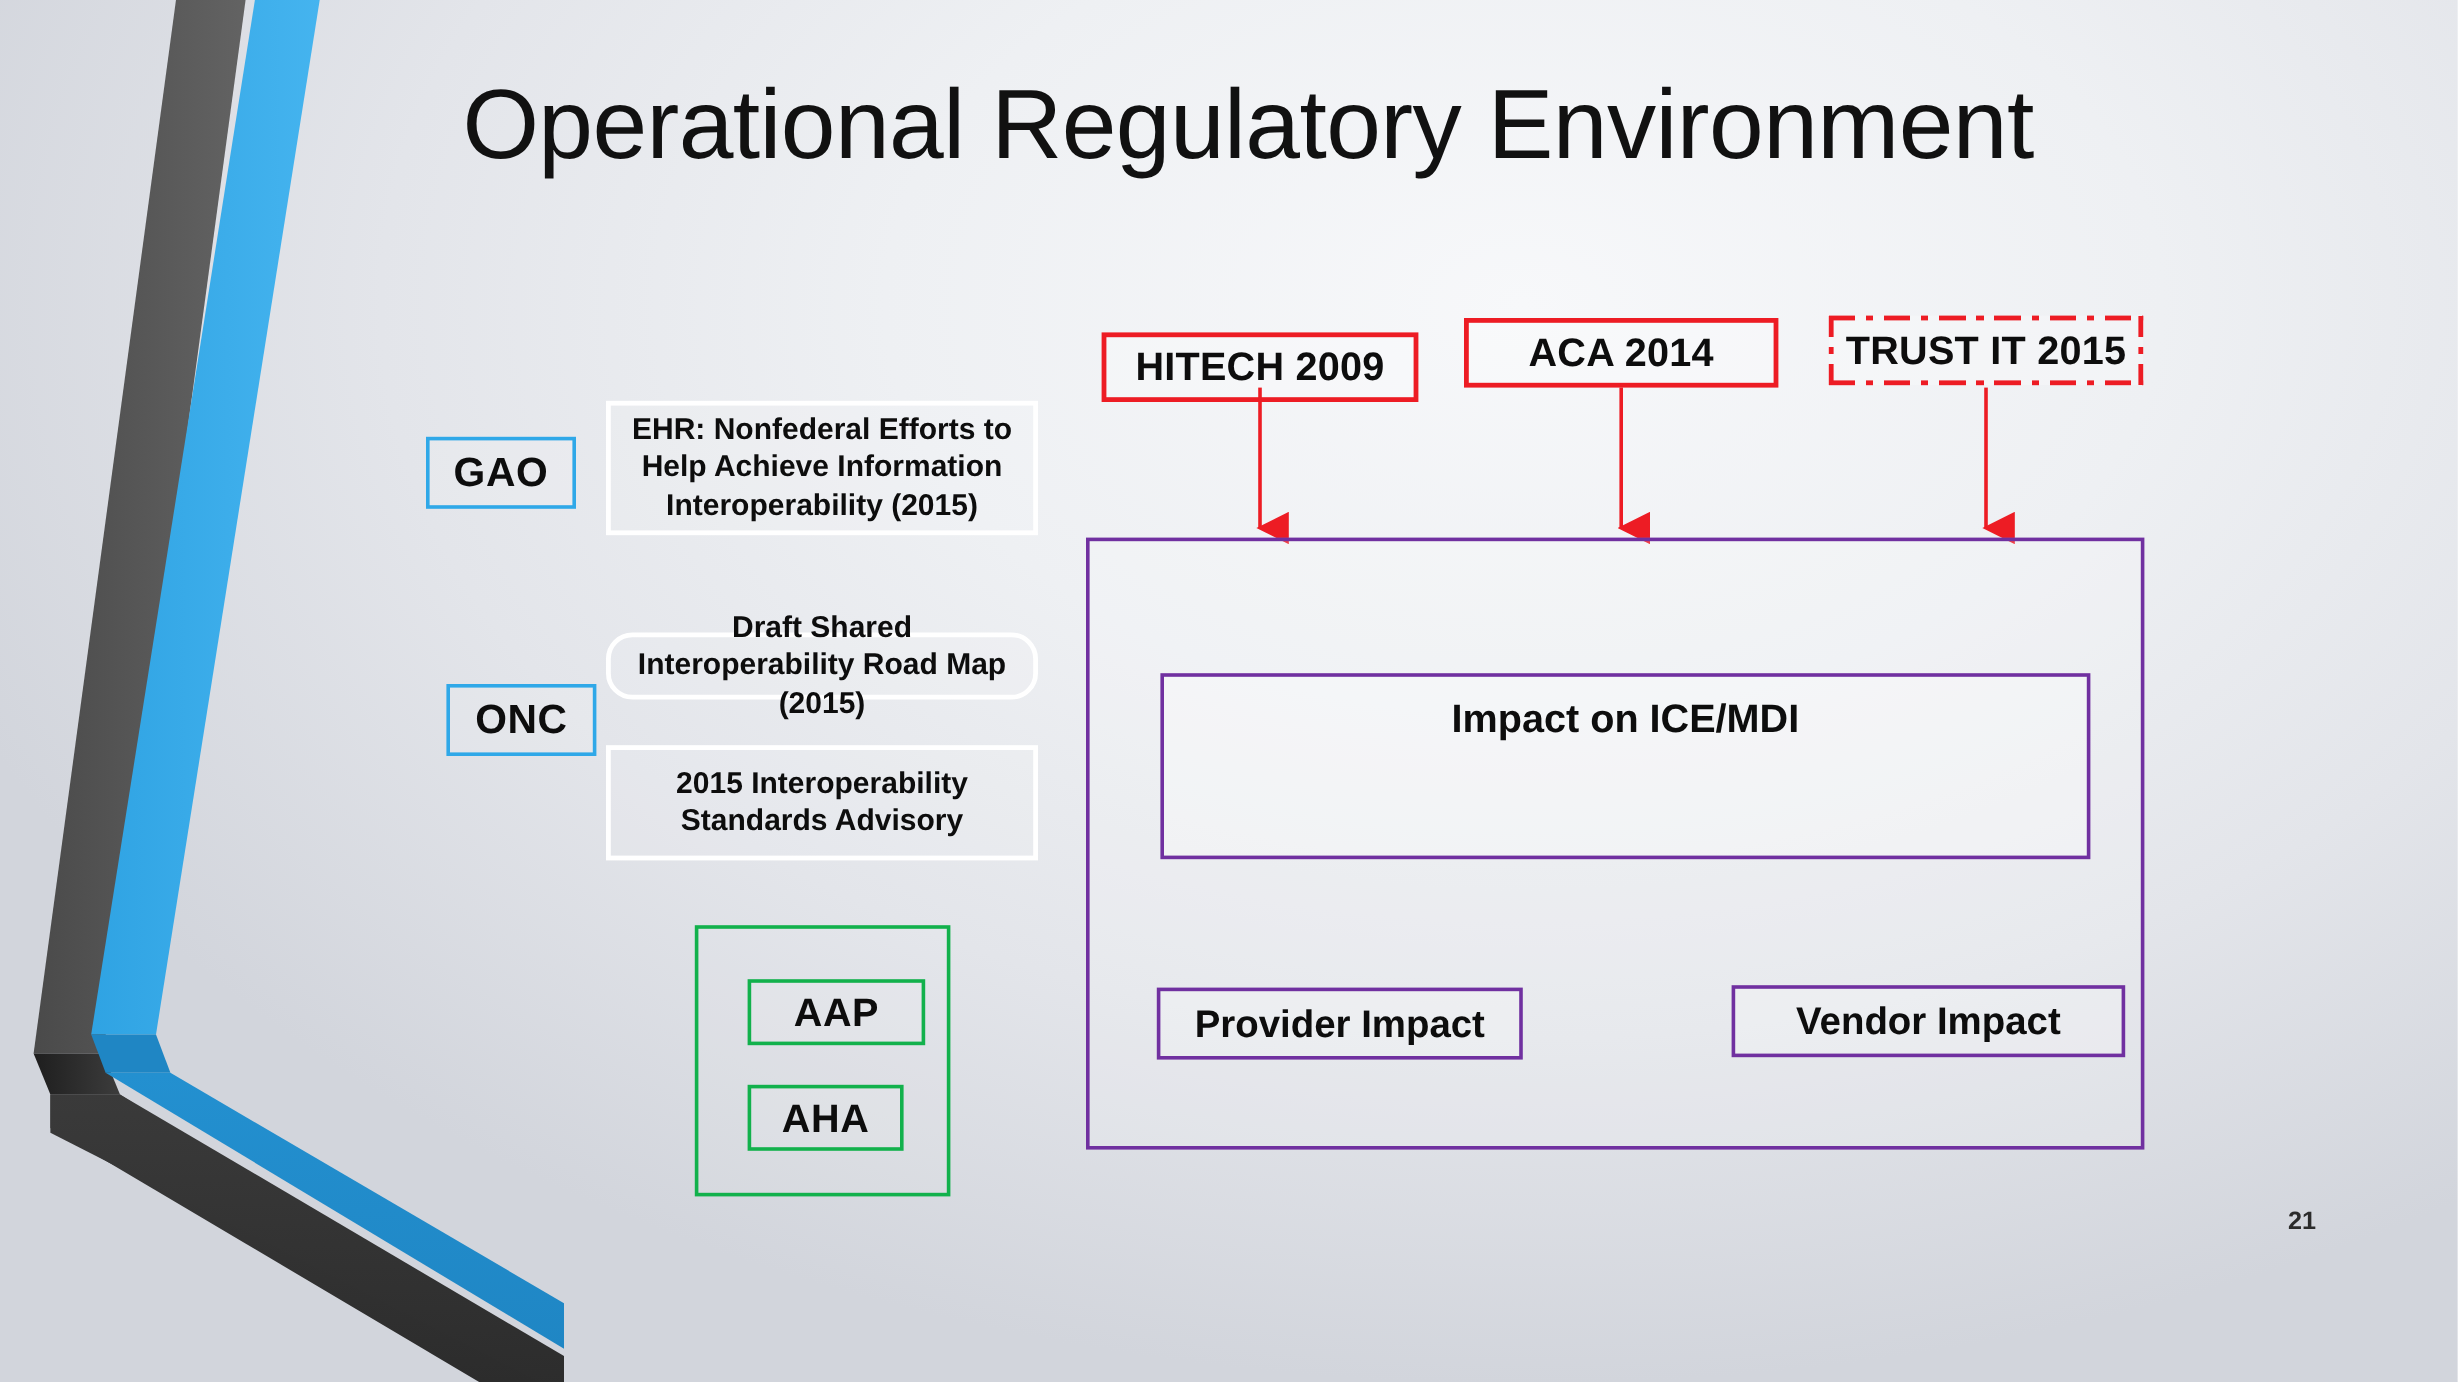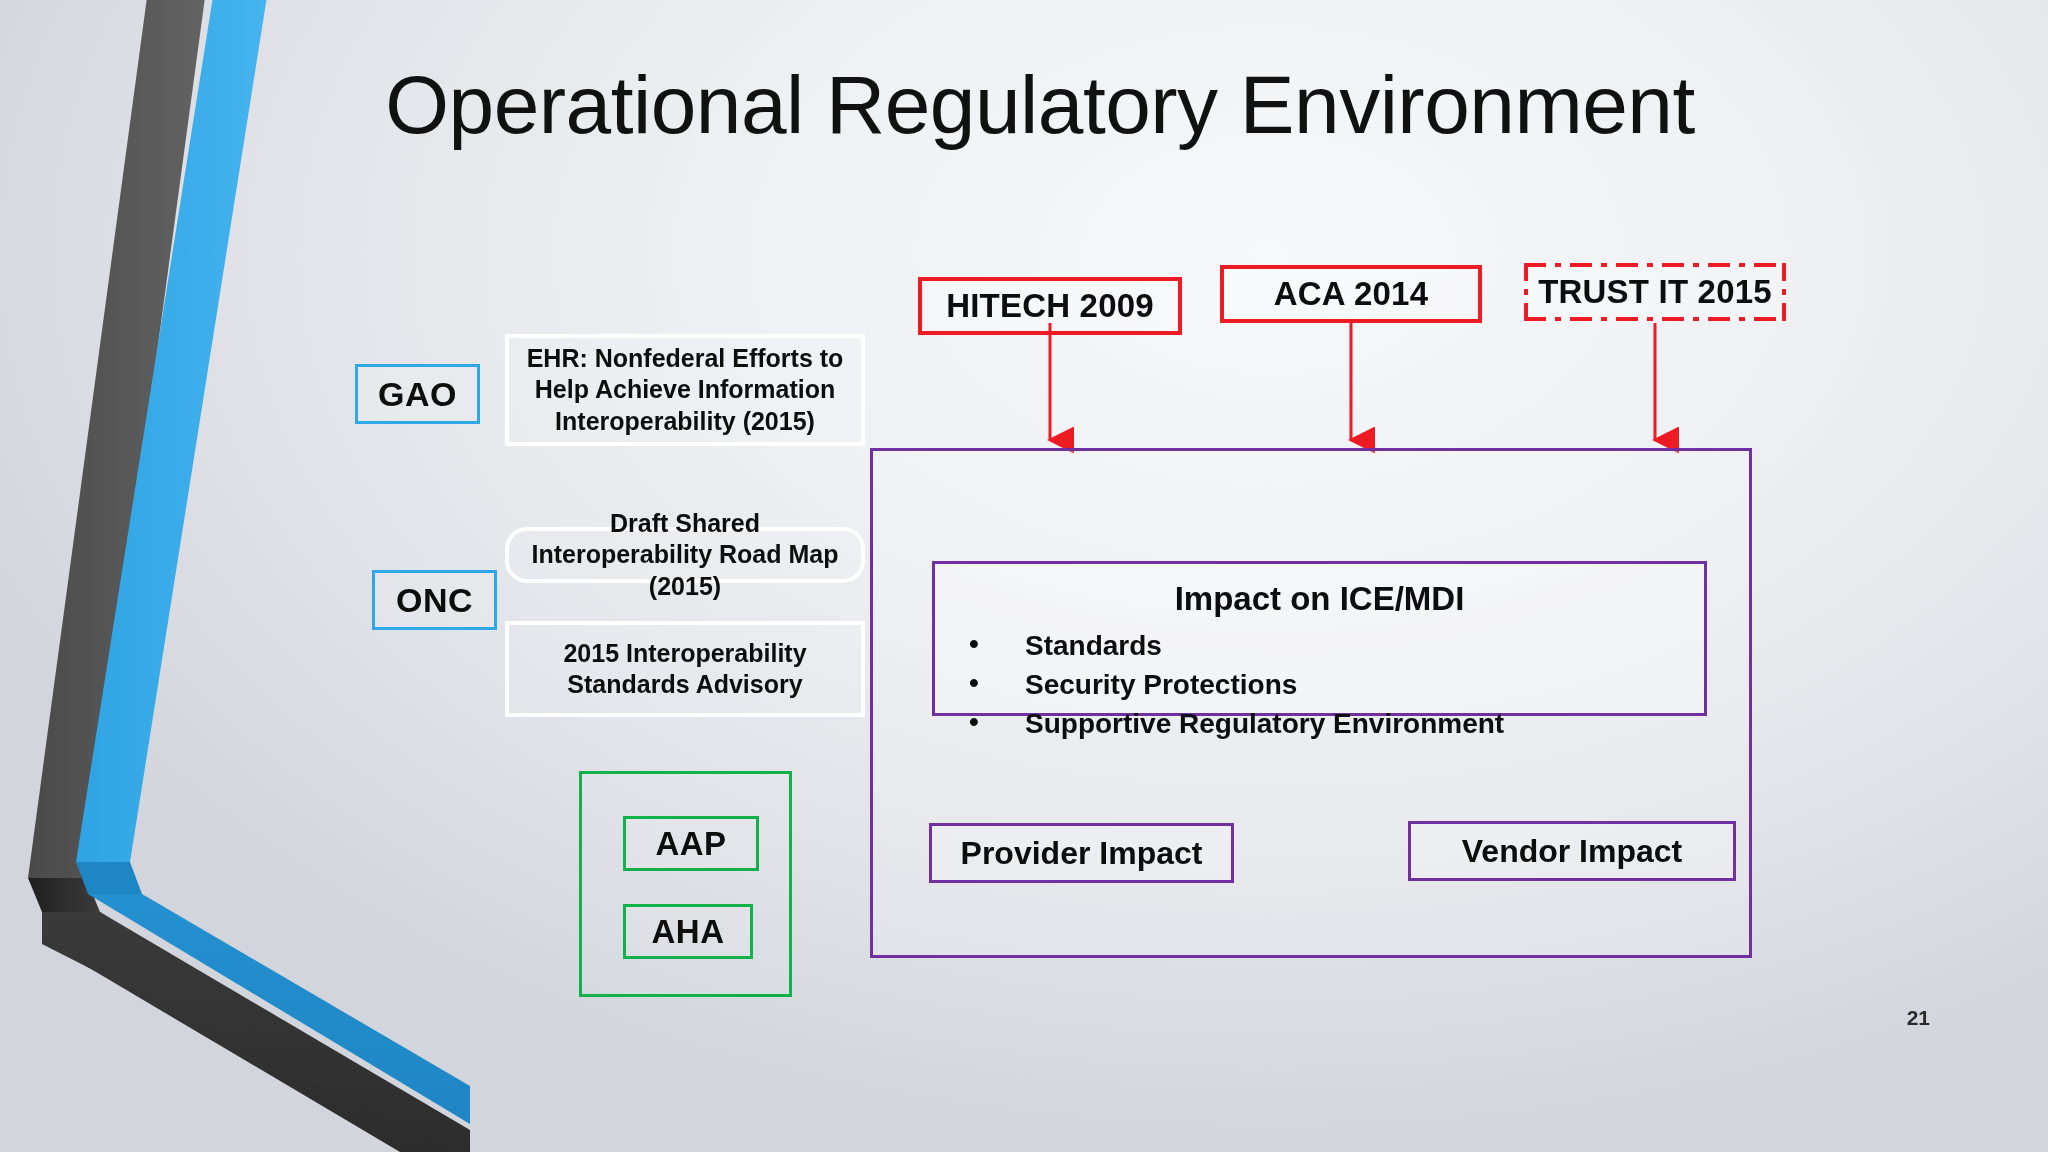--- a/index.html
+++ b/index.html
@@ -237,21 +237,21 @@
 
   <div class="box doc-box" style="left:505px; top:527px; width:360px; height:56px;border-radius:22px;">
     <span>Draft Shared Interoperability Road Map (2015)</span>
   </div>
 
   <div class="box doc-box" style="left:505px; top:621px; width:360px; height:96px;">
     <span>2015 Interoperability Standards Advisory</span>
   </div>
 
   <div class="green-group" style="left:579px; top:771px; width:213px; height:226px;">
-    <div class="box green-box" style="left:41px; top:42px; width:136px; height:55px; position:absolute;">
+    <div class="box green-box" style="left:41px; top:42px; width:148px; height:55px; position:absolute;">
       <span>AAP</span>
     </div>
     <div class="box green-box" style="left:41px; top:130px; width:130px; height:55px; position:absolute;">
       <span>AHA</span>
     </div>
   </div>
 
   <div class="box law-box" style="left:918px; top:277px; width:264px; height:58px;">
     <span>HITECH 2009</span>
   </div>
@@ -268,29 +268,24 @@
     <defs>
       <marker id="redhead" markerWidth="9" markerHeight="9" refX="4.5" refY="8" orient="auto" markerUnits="strokeWidth">
         <path d="M0,0 L4.5,9 L9,0 Z" fill="#ed1c24"></path>
       </marker>
     </defs>
     <line x1="1050" y1="323" x2="1050" y2="440" stroke="#ed1c24" stroke-width="3" marker-end="url(#redhead)"></line>
     <line x1="1351" y1="323" x2="1351" y2="440" stroke="#ed1c24" stroke-width="3" marker-end="url(#redhead)"></line>
     <line x1="1655" y1="323" x2="1655" y2="440" stroke="#ed1c24" stroke-width="3" marker-end="url(#redhead)"></line>
   </svg>
 
-  <div class="purple-panel" style="left:870px; top:448px; width:882px; height:510px;">
+  <div class="purple-panel" style="left:905px; top:448px; width:882px; height:510px;">
 
     <div class="impact-box" style="left:59px; top:110px; width:775px; height:155px;">
       <div class="impact-title">Impact on ICE/MDI</div>
-      <ul class="impact-list">
-        <li>Standards</li>
-        <li>Security Protections</li>
-        <li>Supportive Regulatory Environment</li>
-      </ul>
     </div>
 
     <div class="box impact-sub" style="left:56px; top:372px; width:305px; height:60px; position:absolute;">
       <span>Provider Impact</span>
     </div>
 
     <div class="box impact-sub" style="left:535px; top:370px; width:328px; height:60px; position:absolute;text-align:right;">
       <span>Vendor Impact</span>
     </div>
   </div>

